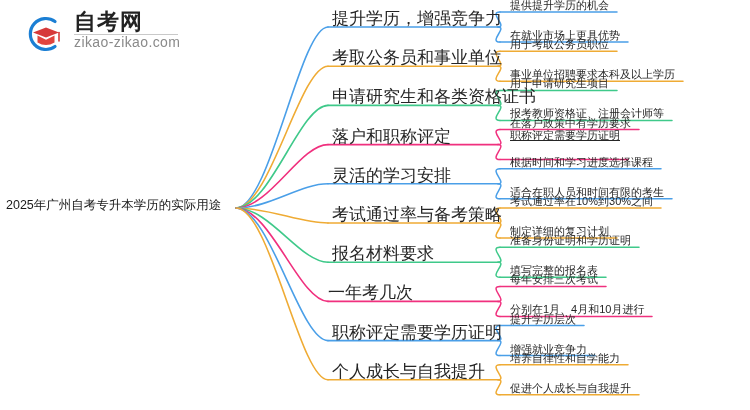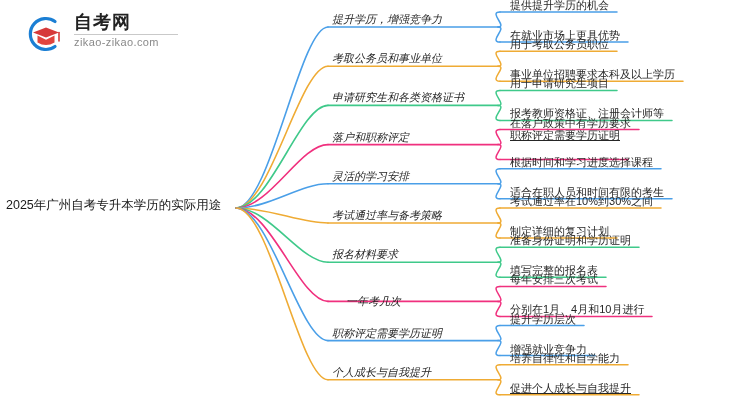--- a/index.html
+++ b/index.html
@@ -38,35 +38,35 @@
     width: 44px;
     height: 40px;
   }
   #logo-text {
     position: absolute;
     left: 50px;
     top: 2px;
     width: 108px;
   }
   .logo-cn {
-    font-size: 18px;
+    font-size: 22px;
     font-weight: bold;
     color: #222222;
     letter-spacing: 1px;
     line-height: 20px;
     white-space: nowrap;
   }
   .logo-rule {
     width: 104px;
     height: 1px;
     background: #c9c9c9;
     margin: 2px 0 2px 0;
   }
   .logo-en {
-    font-size: 11px;
+    font-size: 14px;
     color: #8a8a8a;
     letter-spacing: 0.4px;
     line-height: 11px;
     white-space: nowrap;
   }
 
   
   #root-node {
     position: absolute;
     left: 6px;
@@ -74,25 +74,24 @@
     width: 228px;
     font-size: 12.5px;
     color: #1a1a1a;
     line-height: 16px;
     white-space: nowrap;
   }
 
   
   .node-l1 {
     position: absolute;
-    font-size: 11px;
+    font-size: 17px;
     color: #262626;
     line-height: 14px;
     white-space: nowrap;
-    font-style: italic;
   }
   .node-l2 {
     position: absolute;
     font-size: 11px;
     color: #262626;
     line-height: 14px;
     white-space: nowrap;
   }
 </style>
 </head>
@@ -192,22 +191,22 @@
     <div class="node-l2" style="left: 510px; top: 128px; text-decoration: underline;">职称评定需要学历证明</div>
     <div class="node-l1" style="left: 332px; top: 168.8px;">灵活的学习安排</div>
     <div class="node-l2" style="left: 510px; top: 154.8px;">根据时间和学习进度选择课程</div>
     <div class="node-l2" style="left: 510px; top: 184.8px;">适合在职人员和时间有限的考生</div>
     <div class="node-l1" style="left: 332px; top: 208px;">考试通过率与备考策略</div>
     <div class="node-l2" style="left: 510px; top: 194px;">考试通过率在10%到30%之间</div>
     <div class="node-l2" style="left: 510px; top: 224px;">制定详细的复习计划</div>
     <div class="node-l1" style="left: 332px; top: 247.2px;">报名材料要求</div>
     <div class="node-l2" style="left: 510px; top: 233.2px;">准备身份证明和学历证明</div>
     <div class="node-l2" style="left: 510px; top: 263.2px;">填写完整的报名表</div>
-    <div class="node-l1" style="left: 346px; top: 286.4px; margin-top: 8px;">一年考几次</div>
+    <div class="node-l1" style="left: 328px; top: 286.4px;">一年考几次</div>
     <div class="node-l2" style="left: 510px; top: 272.4px;">每年安排三次考试</div>
     <div class="node-l2" style="left: 510px; top: 302.4px;">分别在1月、4月和10月进行</div>
     <div class="node-l1" style="left: 332px; top: 325.6px;">职称评定需要学历证明</div>
     <div class="node-l2" style="left: 510px; top: 311.6px;">提升学历层次</div>
     <div class="node-l2" style="left: 510px; top: 341.6px;">增强就业竞争力</div>
     <div class="node-l1" style="left: 332px; top: 364.8px;">个人成长与自我提升</div>
     <div class="node-l2" style="left: 510px; top: 350.8px;">培养自律性和自学能力</div>
-    <div class="node-l2" style="left: 510px; top: 380.8px; text-decoration: underline;">促进个人成长与自我提升</div>
+    <div class="node-l2" style="left: 510px; top: 380.8px;">促进个人成长与自我提升</div>
   </div>
 
 </body></html>

